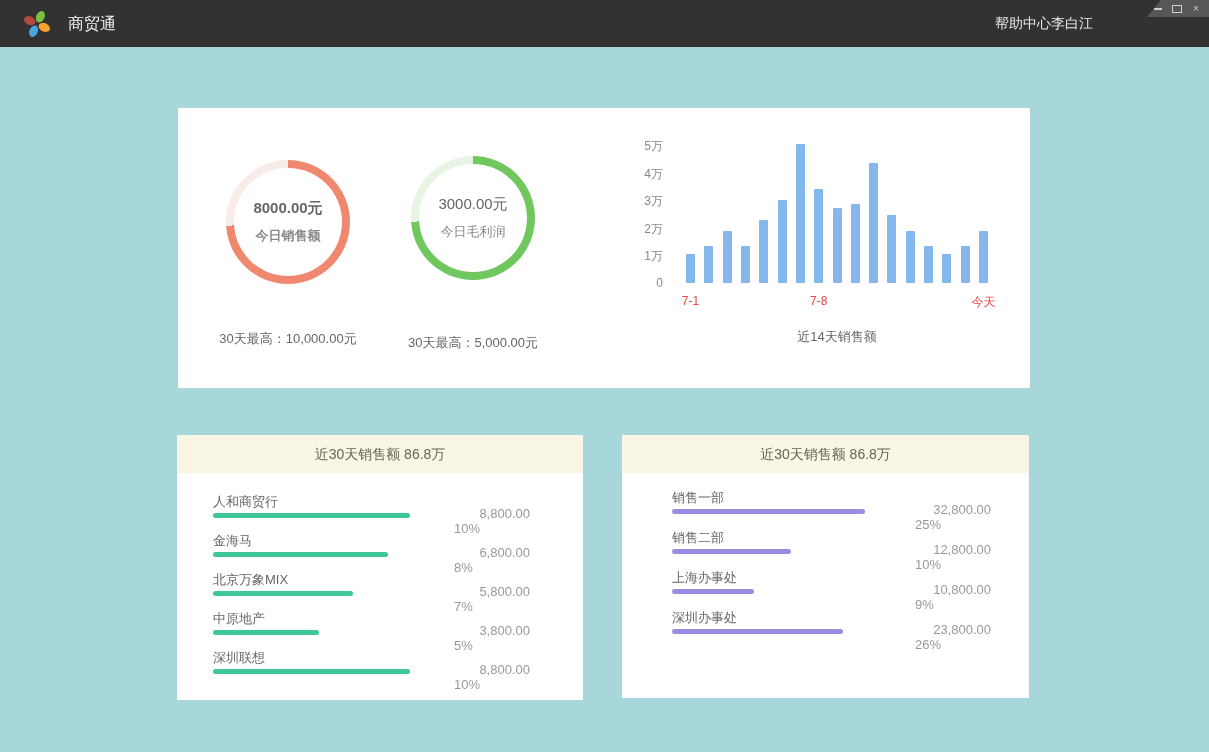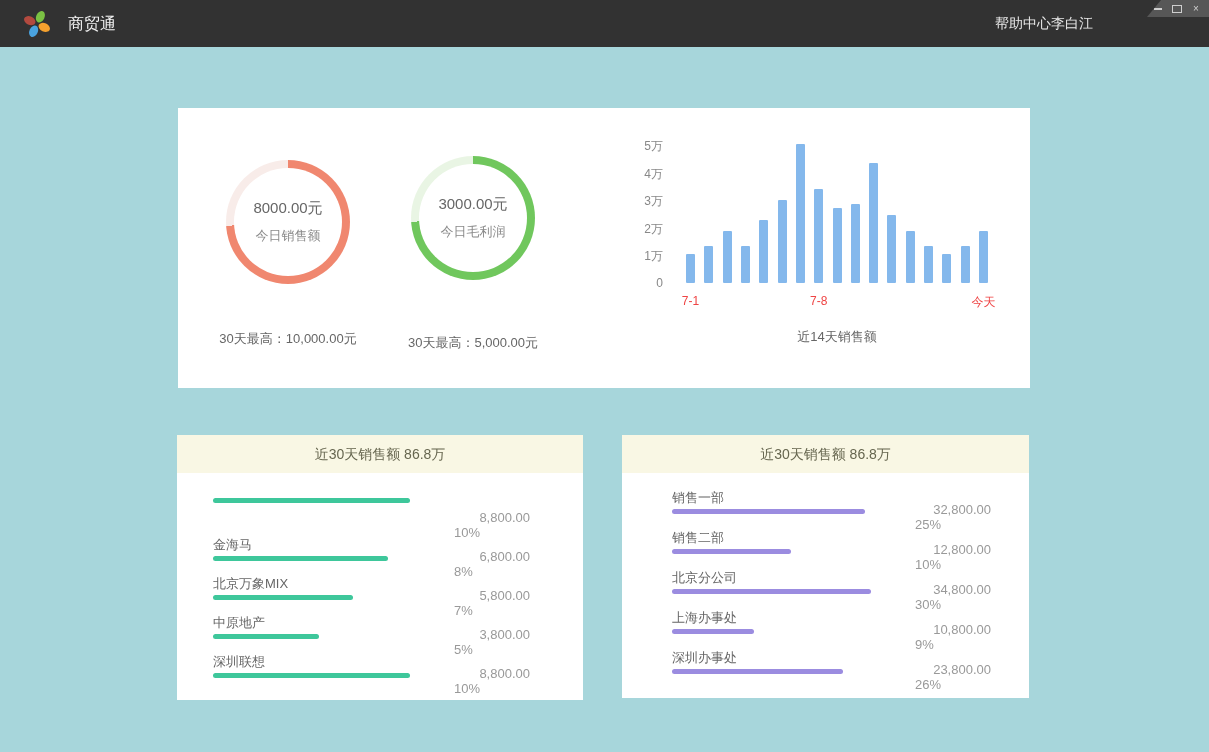--- a/index.html
+++ b/index.html
@@ -28,21 +28,21 @@
 
   
   .donut{position:absolute;width:124px;height:124px;border-radius:50%;}
   .donut::after{content:"";position:absolute;left:8px;top:8px;right:8px;bottom:8px;
     background:#fff;border-radius:50%;}
   .donut .center{position:absolute;inset:0;z-index:2;display:flex;flex-direction:column;
     align-items:center;justify-content:center;}
   .donut .val{font-size:15px;color:#666;margin-bottom:9px;}
   .donut .lbl{font-size:13px;color:#8a8a8a;}
   .donut-caption{position:absolute;width:220px;text-align:center;font-size:13px;color:#666;}
-  #donut-sales{left:48px;top:52px;}
+  #donut-sales{left:48px;top:52px;font-weight:bold;}
   #donut-profit{left:233px;top:48px;}
   #caption-sales{left:0px;top:222px;}
   #caption-profit{left:185px;top:226px;}
 
   
   .yticks{position:absolute;left:440px;top:0;width:45px;height:200px;}
   .yticks span{position:absolute;right:0;width:45px;text-align:right;font-size:12px;color:#888;}
   .bars{position:absolute;left:508px;top:37px;width:302px;height:138px;
     display:flex;align-items:flex-end;justify-content:space-between;}
   .bars .bar{width:9px;border-radius:1px;}
@@ -145,20 +145,21 @@
         <span style="left: 132.67px;">7-8</span>
         <span style="left: 297.46px;">今天</span>
       </div>
     <div class="chart-caption">近14天销售额</div>
   </section>
 
   <section class="card cust-card">
     <div class="card-header">近30天销售额 86.8万</div>
     <div class="rows" id="cust-rows">
         <div class="row">
+          <div class="name">人和商贸行</div>
           <div class="pbar" style="width: 197px; background: rgb(62, 199, 155);"></div>
           <div class="nums">
             <span class="v">8,800.00</span>
             <span class="p">10%</span>
           </div>
         </div>
         <div class="row">
           <div class="name">金海马</div>
           <div class="pbar" style="width: 175px; background: rgb(62, 199, 155);"></div>
           <div class="nums">
@@ -206,28 +207,20 @@
         </div>
         <div class="row">
           <div class="name">销售二部</div>
           <div class="pbar" style="width: 119px; background: rgb(155, 140, 224);"></div>
           <div class="nums">
             <span class="v">12,800.00</span>
             <span class="p">10%</span>
           </div>
         </div>
         <div class="row">
-          <div class="name">北京分公司</div>
-          <div class="pbar" style="width: 199px; background: rgb(155, 140, 224);"></div>
-          <div class="nums">
-            <span class="v">34,800.00</span>
-            <span class="p">30%</span>
-          </div>
-        </div>
-        <div class="row">
           <div class="name">上海办事处</div>
           <div class="pbar" style="width: 82px; background: rgb(155, 140, 224);"></div>
           <div class="nums">
             <span class="v">10,800.00</span>
             <span class="p">9%</span>
           </div>
         </div>
         <div class="row">
           <div class="name">深圳办事处</div>
           <div class="pbar" style="width: 171px; background: rgb(155, 140, 224);"></div>

